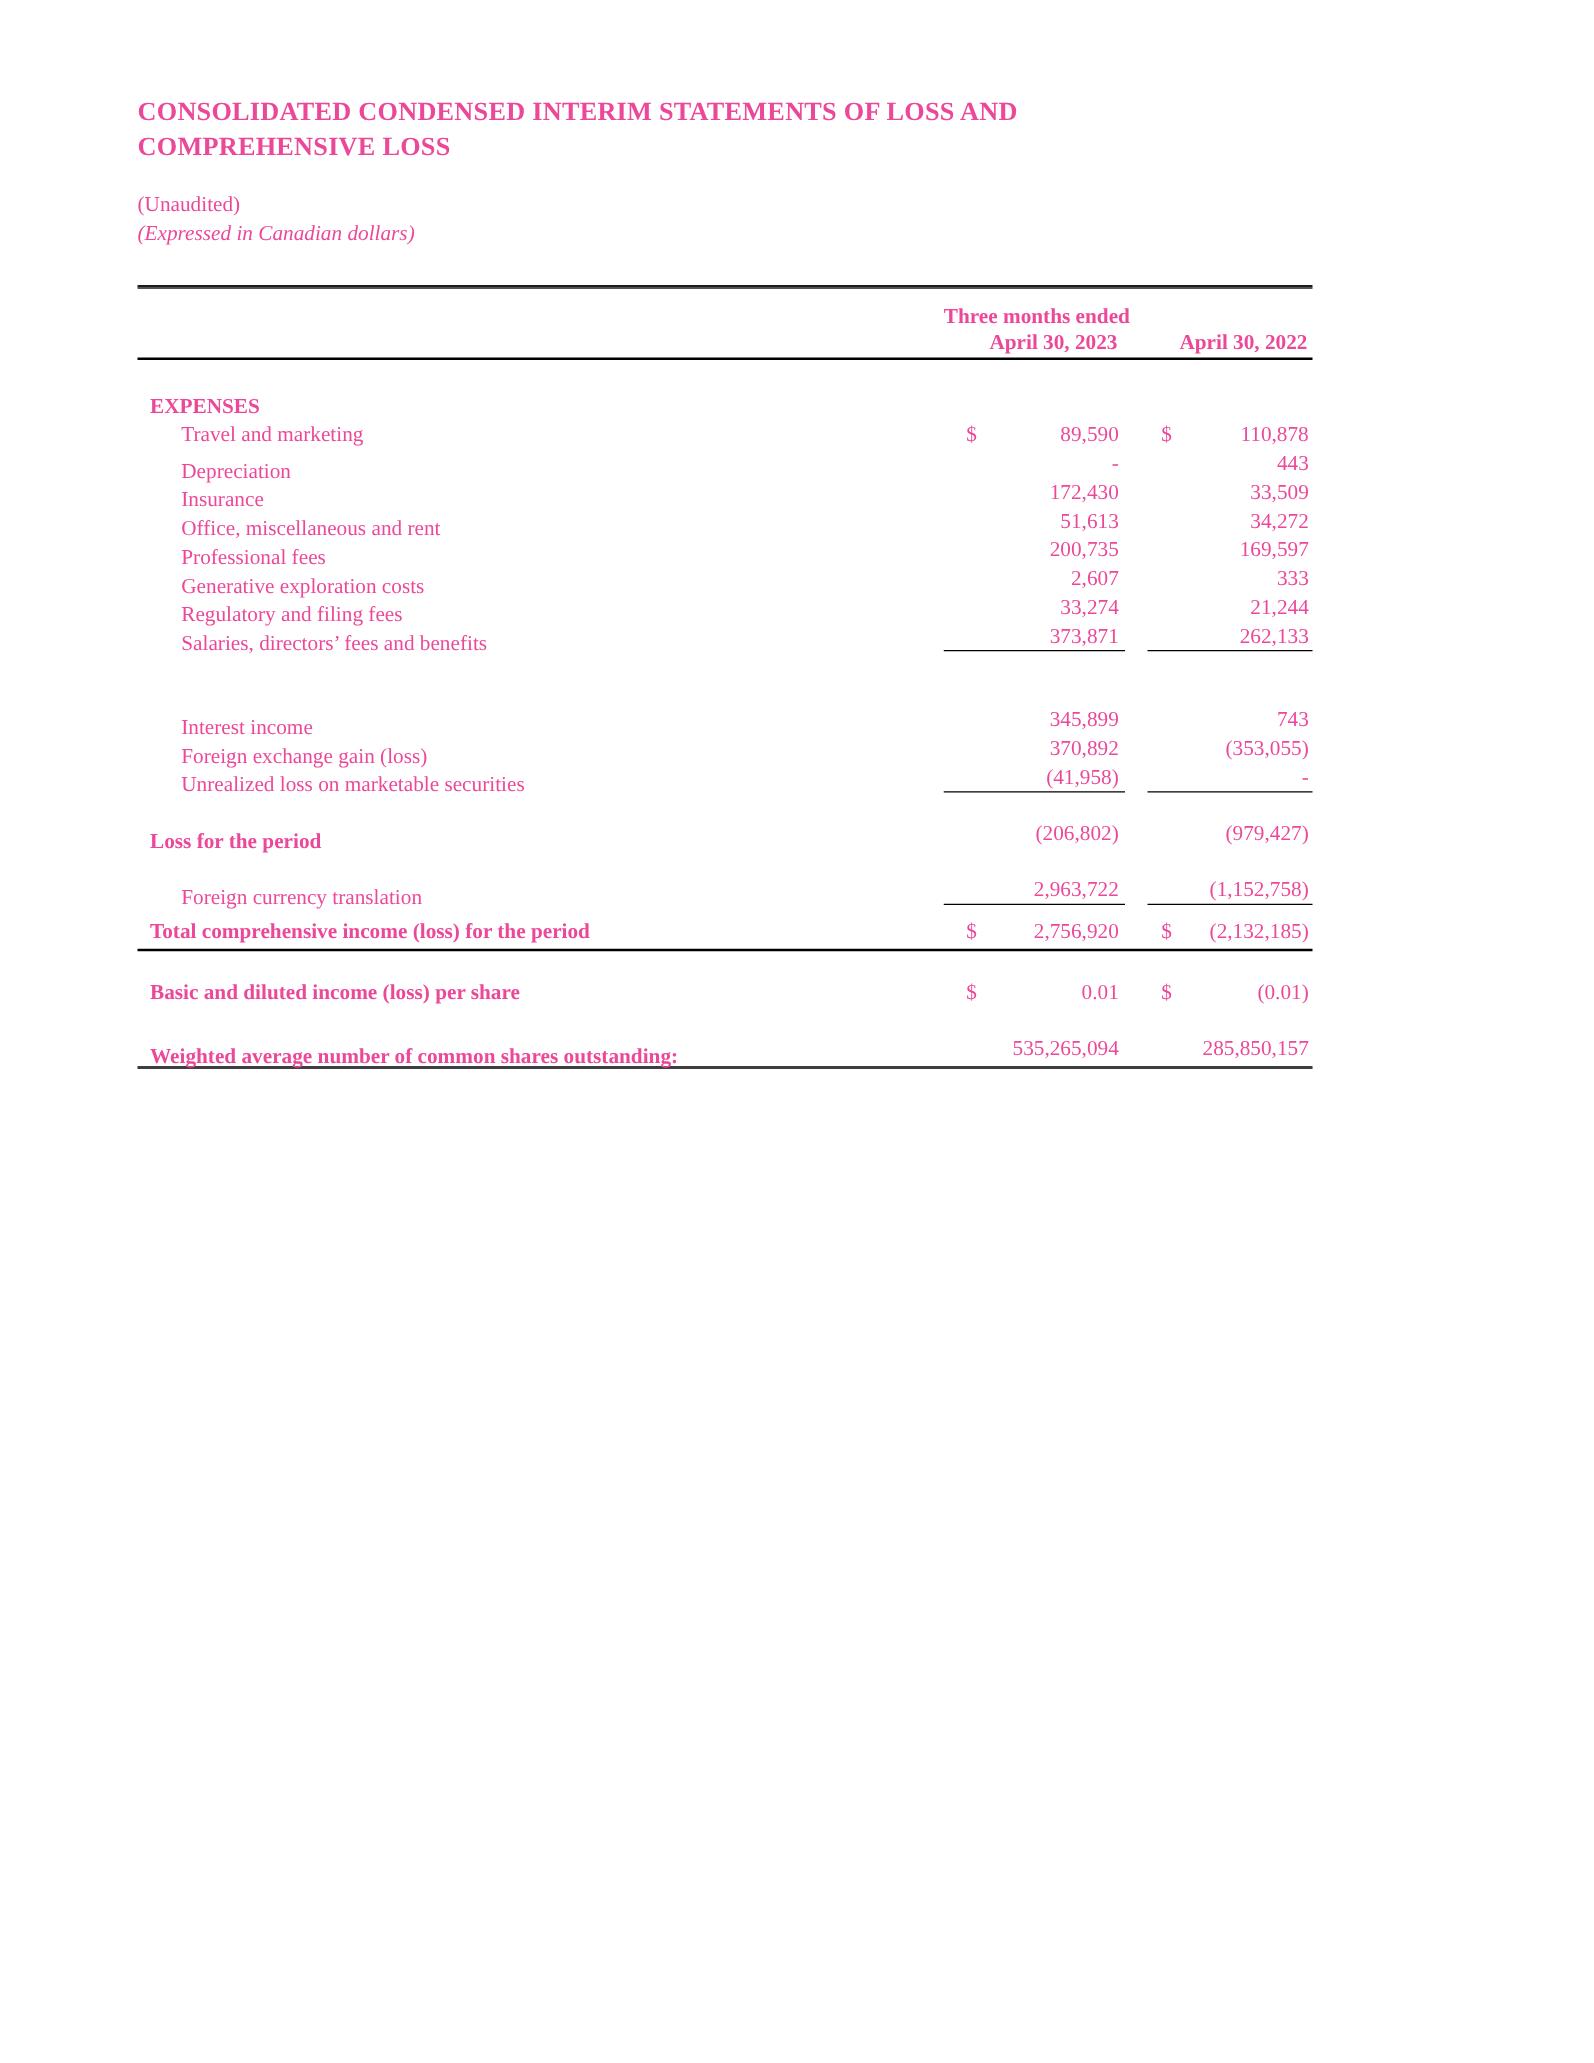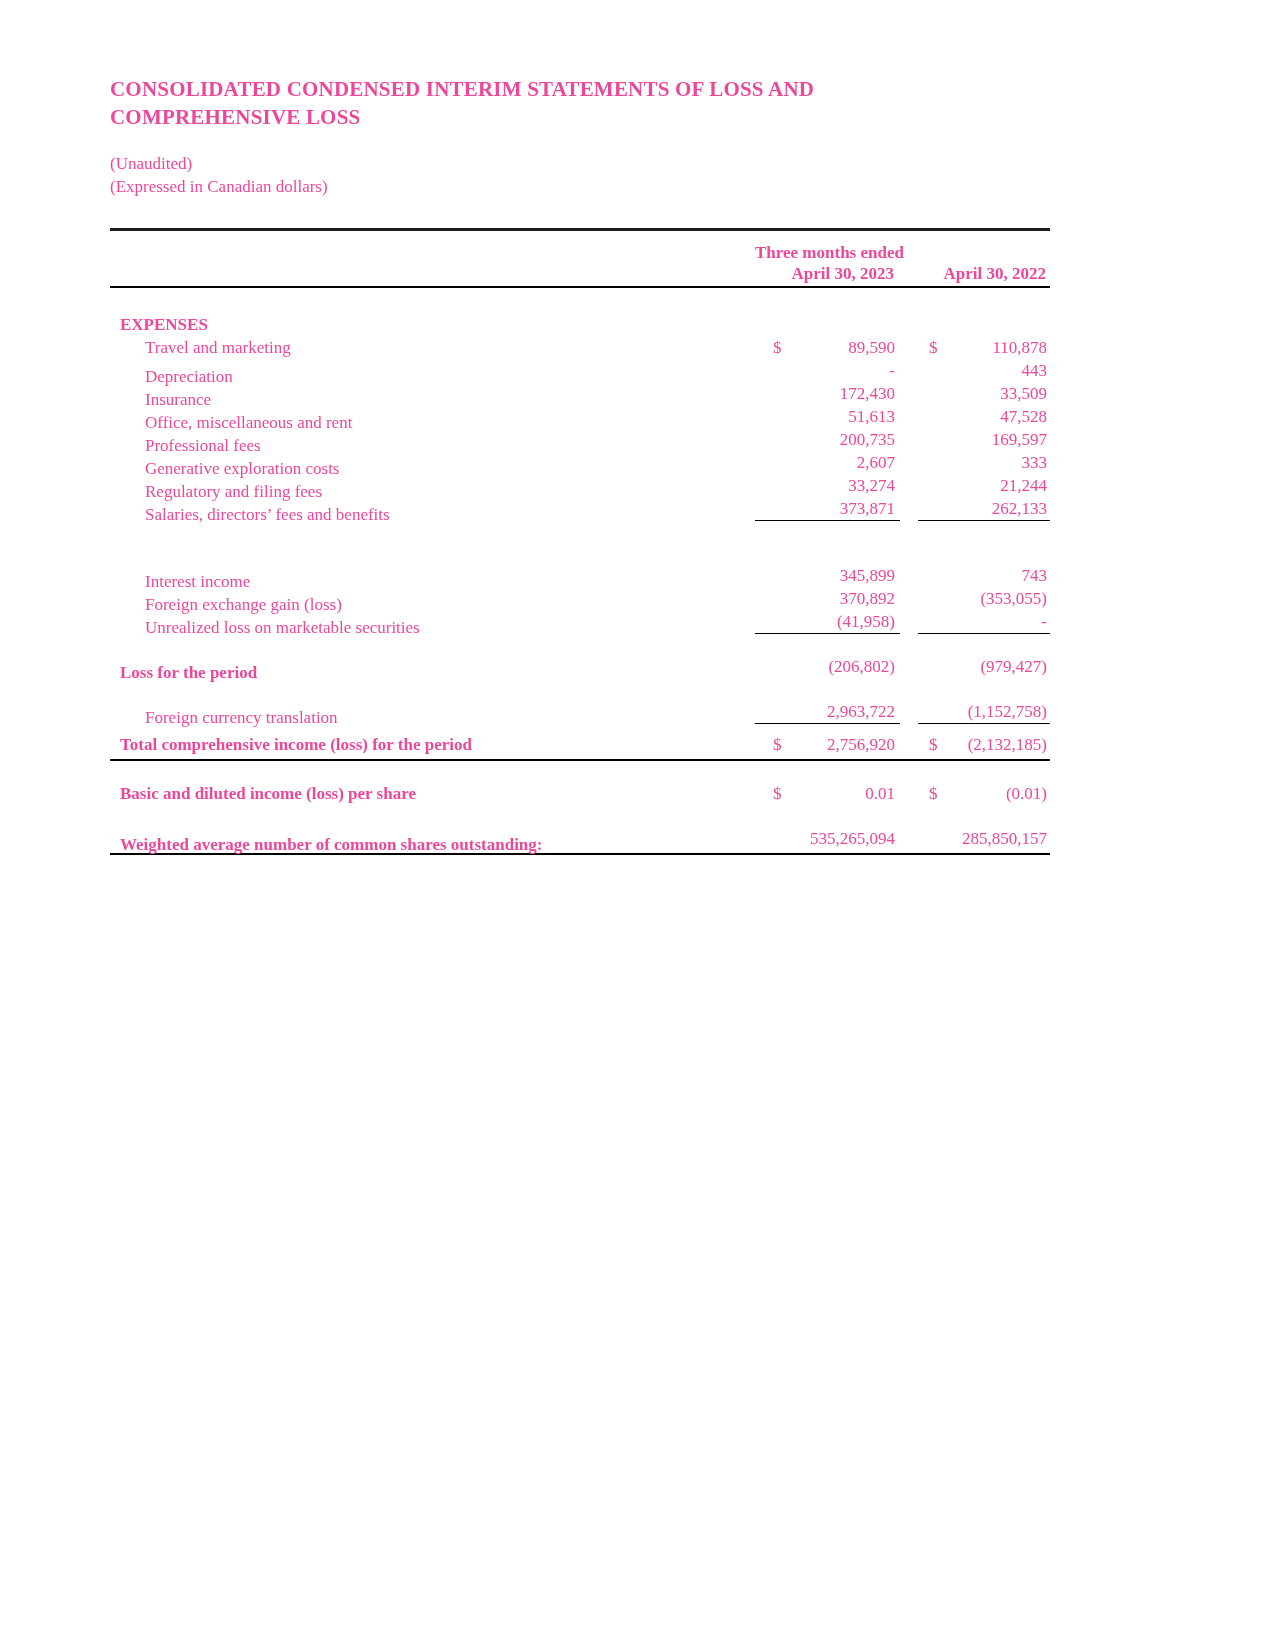--- a/index.html
+++ b/index.html
@@ -22,21 +22,21 @@
   .doc-title {
     margin:75px 0 0 0;
     font-size:21px;
     font-weight:bold;
     line-height:28px;
     max-width:855px;
     letter-spacing:0.2px;
   }
   .note { font-size:17px; line-height:23px; }
   .note-block { margin-top:21px; }
-  .note-italic { }
+  .note-italic { font-style:italic; }
 
   .rule-top {
     margin-top:30px;
     height:2px;
     border-top:2px solid #1c1c1c;
     border-bottom:1px solid #1c1c1c;
   }
   .period-header {
     margin-top:11px;
     margin-left:645px;
@@ -173,21 +173,21 @@
   </div>
         <div class="trow item">
     <div class="lbl">Office, miscellaneous and rent</div>
     <div class="c1">
       <span class="cur"></span>
       <span class="val">51,613</span>
     </div>
     <div class="cgap"></div>
     <div class="c2">
       <span class="cur"></span>
-      <span class="val">47,528</span>
+      <span class="val">34,272</span>
     </div>
   </div>
         <div class="trow item">
     <div class="lbl">Professional fees</div>
     <div class="c1">
       <span class="cur"></span>
       <span class="val">200,735</span>
     </div>
     <div class="cgap"></div>
     <div class="c2">

